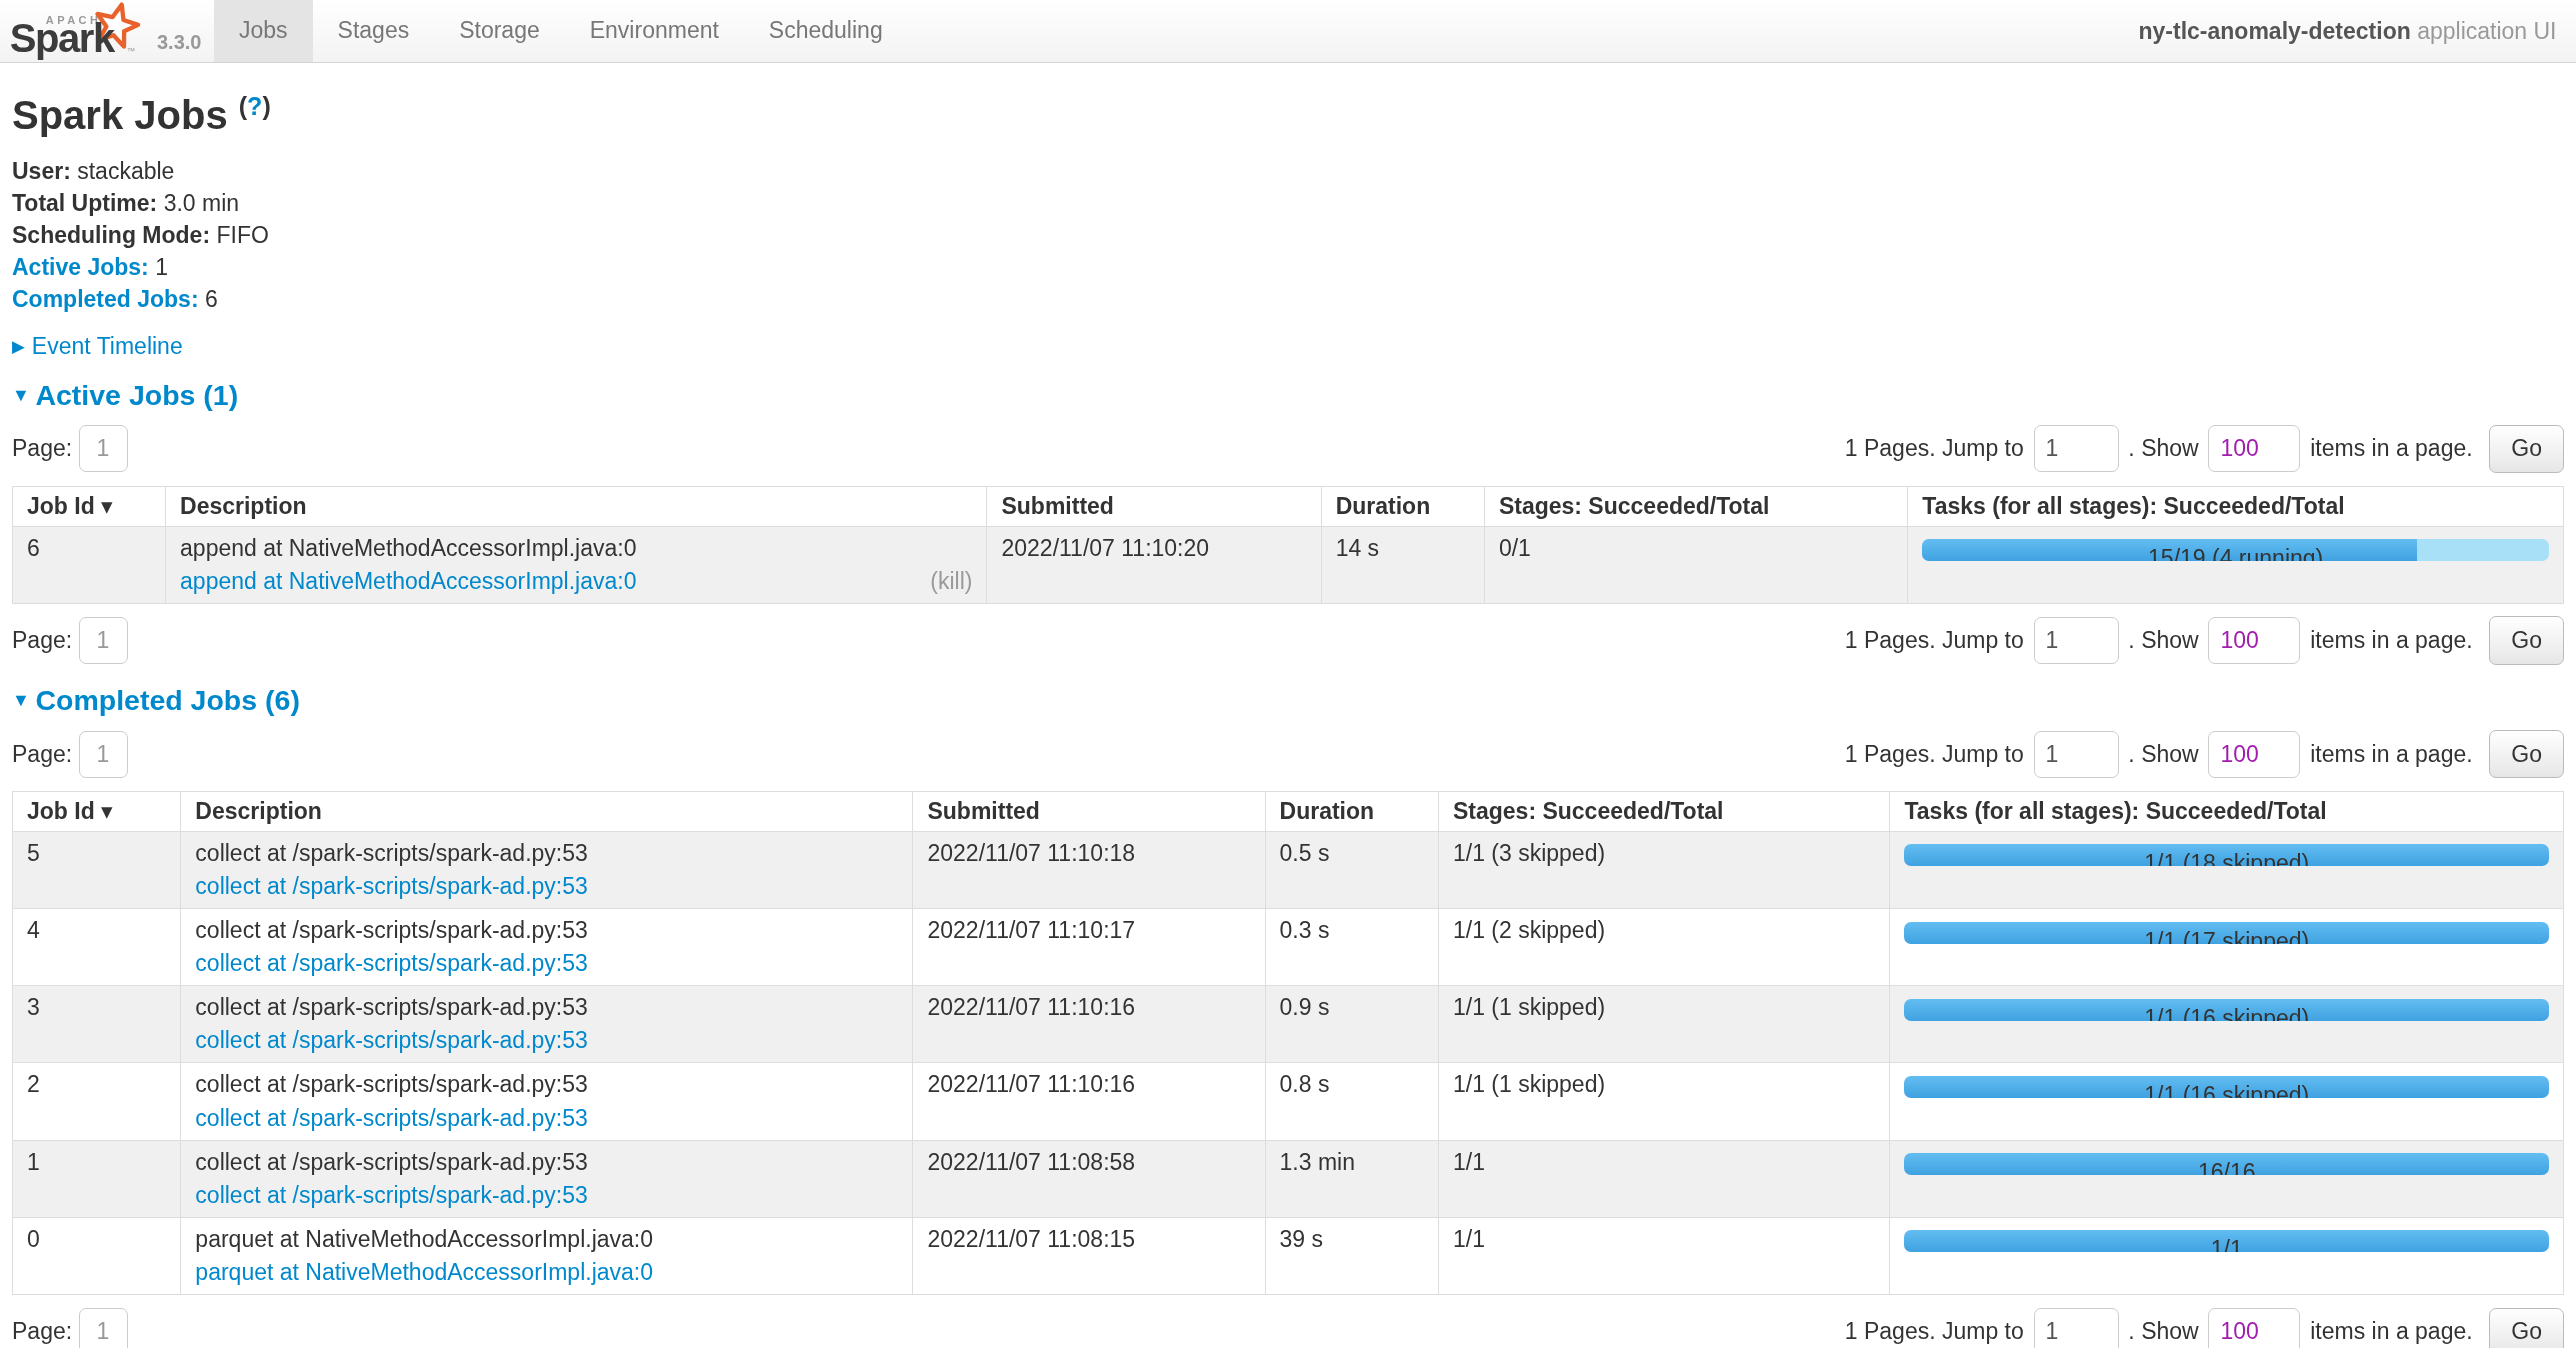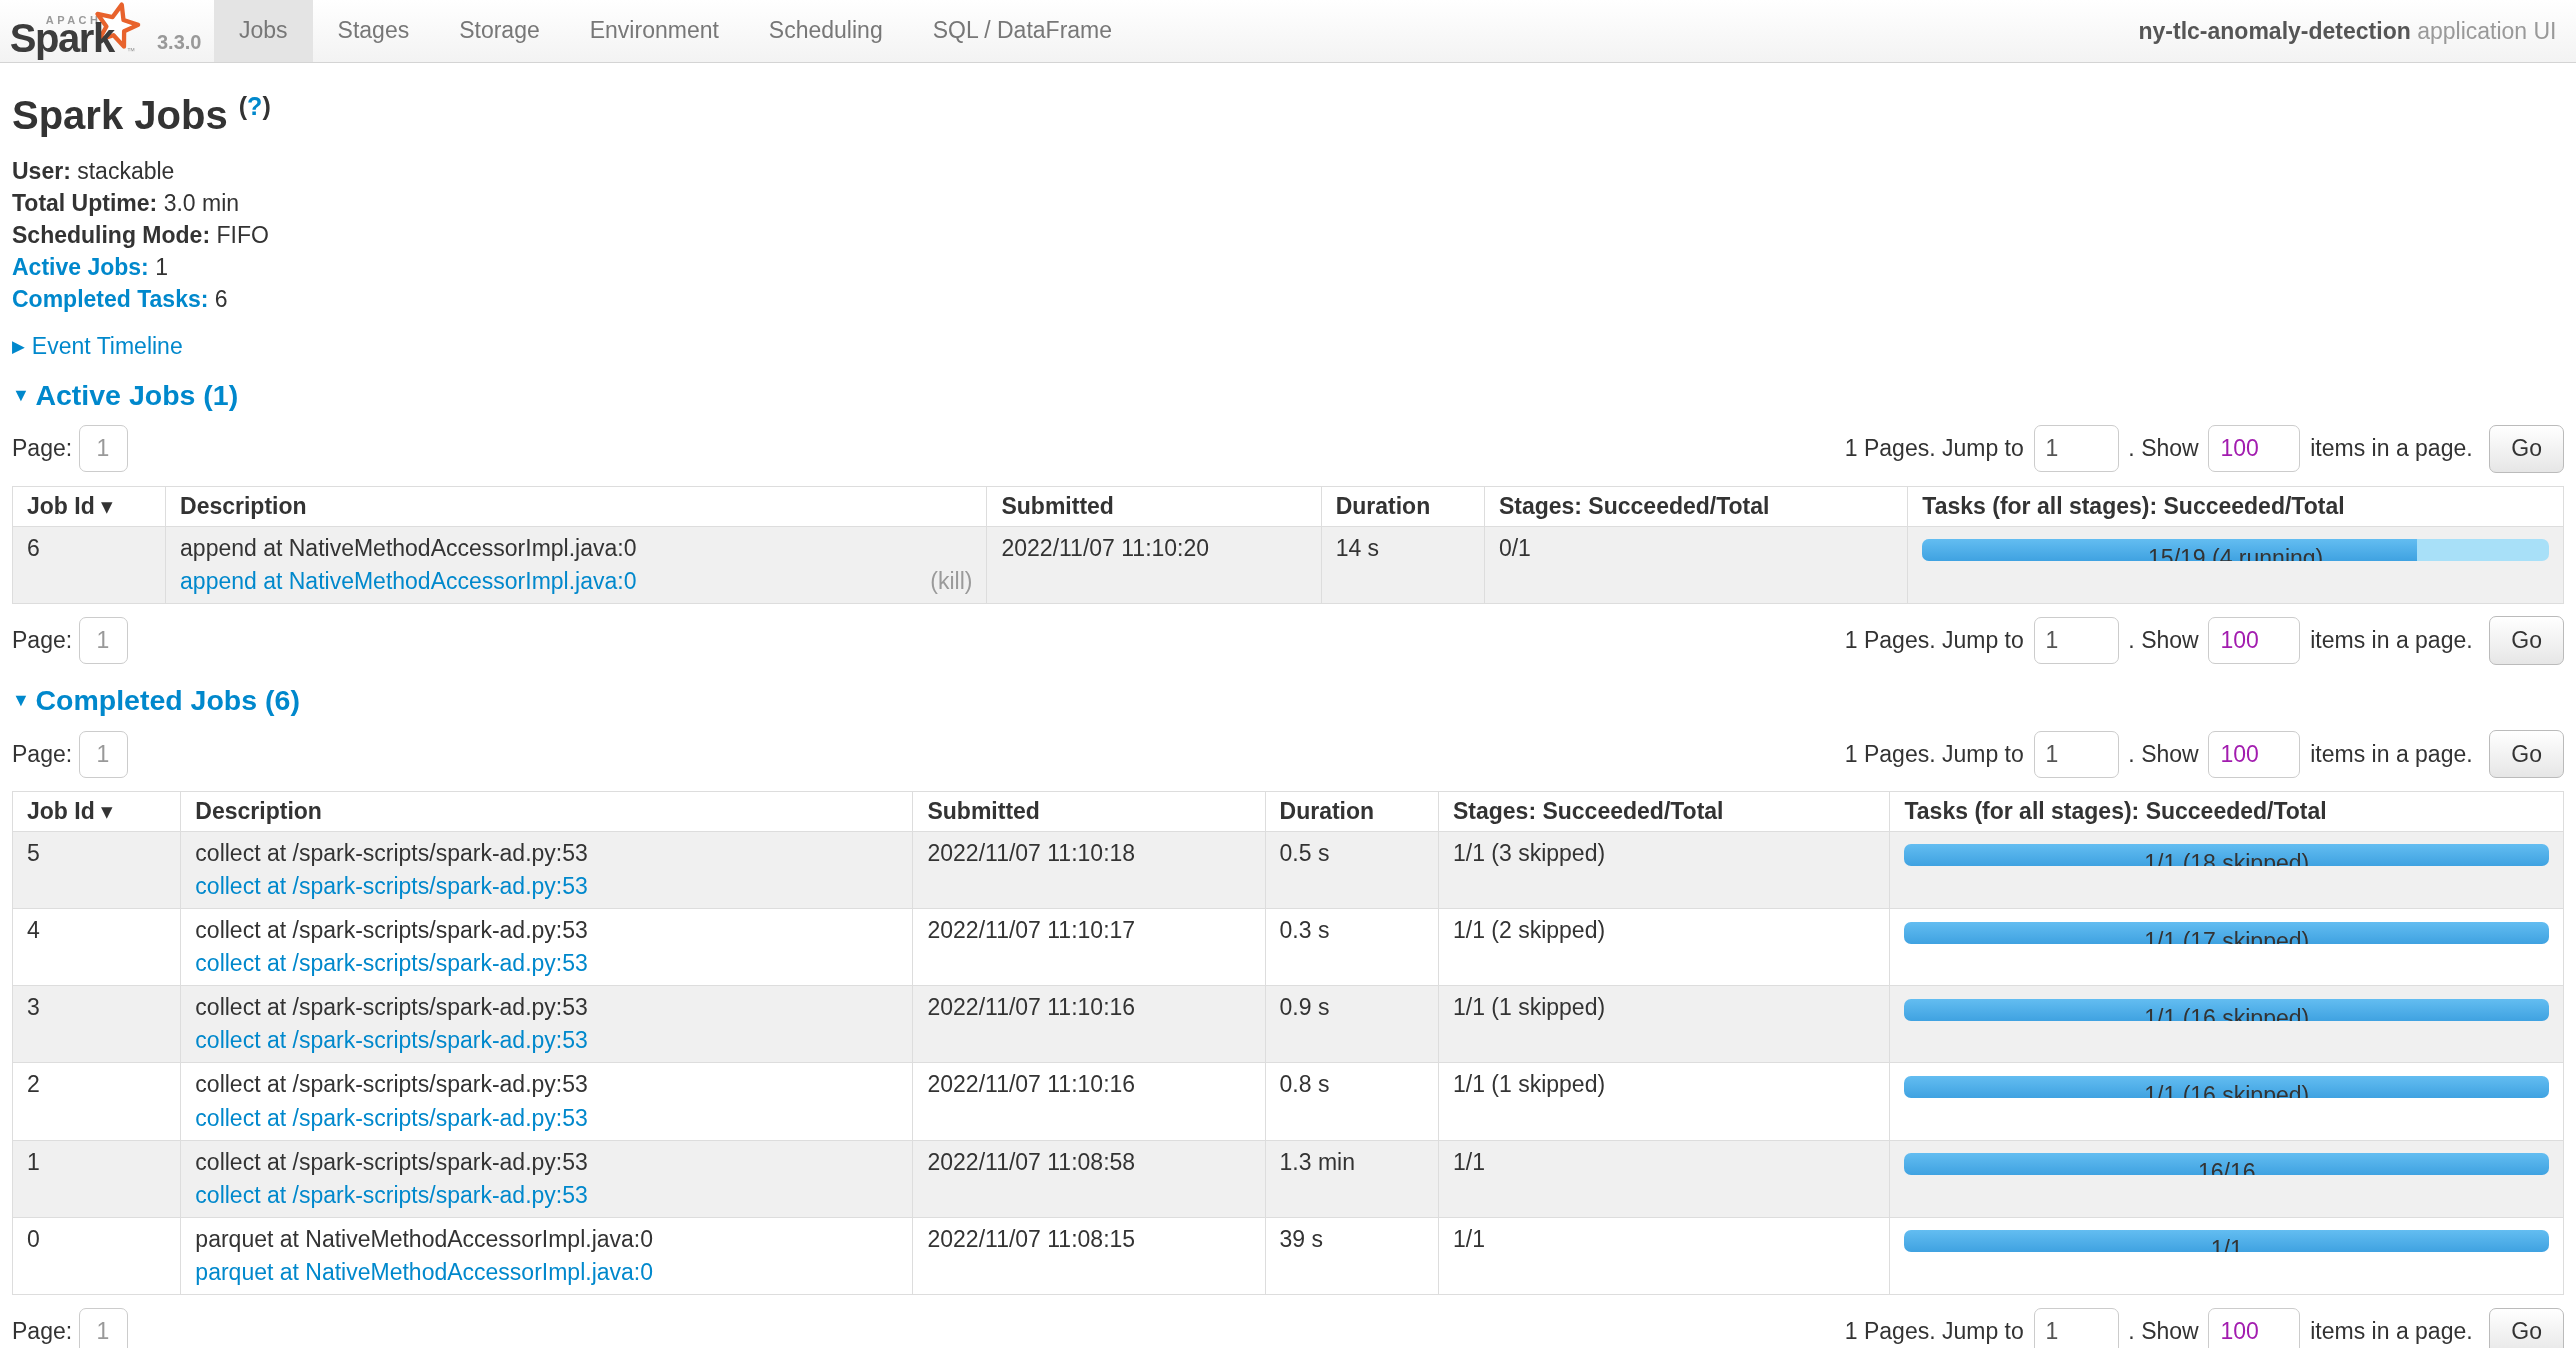--- a/index.html
+++ b/index.html
@@ -106,38 +106,37 @@
       <span class="logo-tm">™</span>
     </div>
     <span class="version">3.3.0</span>
   </div>
   <ul class="tabs" id="nav-tabs">
       <li class="tab active">Jobs</li>
       <li class="tab">Stages</li>
       <li class="tab">Storage</li>
       <li class="tab">Environment</li>
       <li class="tab">Scheduling</li>
-      <li class="tab">SQL / DataFrame</li>
     </ul>
   <div class="app-info">
     <strong>ny-tlc-anomaly-detection</strong>
     <span>application UI</span>
   </div>
 </nav>
 
 <div class="content">
 
   <h1 class="page-title"><span>Spark Jobs</span> <sup><span>(</span><a class="help-q">?</a><span>)</span></sup></h1>
 
   <ul class="summary" id="summary-list">
       <li><strong>User:</strong> <span>stackable</span></li>
       <li><strong>Total Uptime:</strong> <span>3.0 min</span></li>
       <li><strong>Scheduling Mode:</strong> <span>FIFO</span></li>
       <li><strong class="blue-link">Active Jobs:</strong> <span>1</span></li>
-      <li><strong class="blue-link">Completed Tasks:</strong> <span>6</span></li>
+      <li><strong class="blue-link">Completed Jobs:</strong> <span>6</span></li>
     </ul>
 
   <div class="timeline-toggle">
     <span class="arr">▶</span><span>Event Timeline</span>
   </div>
 
   <h2 class="section-heading">
     <span class="arr">▼</span><span>Active Jobs (1)</span>
   </h2>
 

